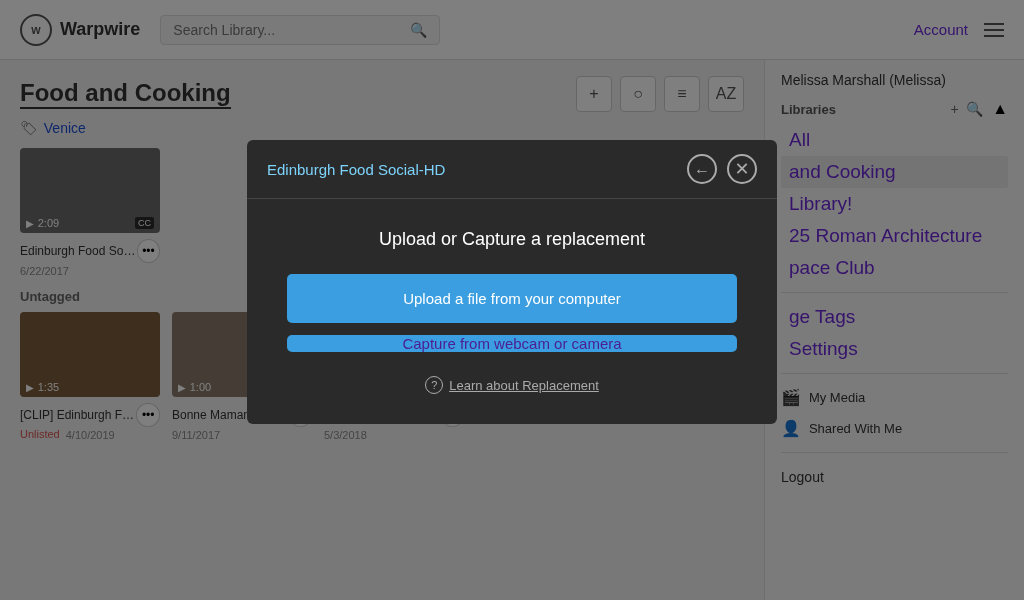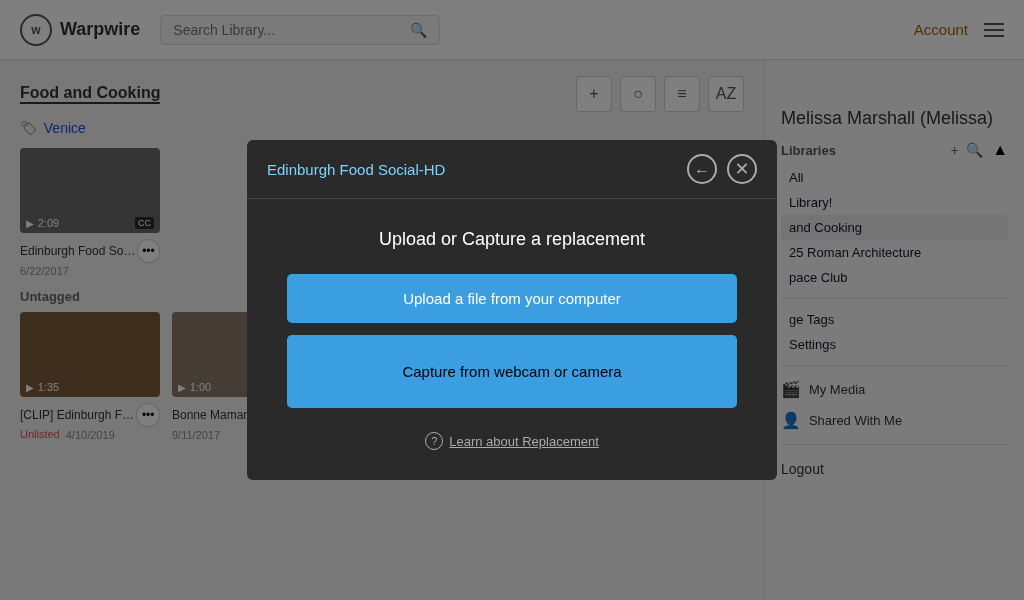--- a/index.html
+++ b/index.html
@@ -7,30 +7,30 @@
 
     
     .header { display: flex; align-items: center; background: #fff; height: 60px; padding: 0 20px; border-bottom: 1px solid #ddd; position: relative; z-index: 1; }
     .logo-area { display: flex; align-items: center; gap: 8px; margin-right: 20px; }
     .logo-circle { width: 32px; height: 32px; border-radius: 50%; border: 2px solid #555; display: flex; align-items: center; justify-content: center; font-size: 12px; font-weight: bold; color: #555; }
     .logo-text { font-size: 18px; font-weight: 600; color: #333; }
     .search-bar { display: flex; align-items: flex-end; background: #f5f5f5; border: 1px solid #ddd; border-radius: 4px; padding: 6px 12px; width: 280px; gap: 8px; }
     .search-input { border: none; background: transparent; outline: none; font-size: 14px; color: #999; width: 100%; }
     .search-icon-svg { color: #999; font-size: 14px; }
     .header-right { margin-left: auto; display: flex; align-items: center; gap: 16px; }
-    .account-label { font-size: 15px; color: #a16207; }
+    .account-label { font-size: 15px; color: #6d28d9; }
     .menu-icon { display: flex; flex-direction: column; gap: 4px; cursor: pointer; }
     .menu-icon span { display: block; width: 20px; height: 2px; background: #555; }
 
     
     .main { display: flex; height: 540px; }
 
     
     .content { flex: 1; padding: 16px 20px; overflow: hidden; }
-    .page-title { font-size: 16px; font-weight: 600; color: #333; border-bottom: 2px solid #333; display: inline-block; margin-bottom: 12px; }
+    .page-title { font-size: 24px; font-weight: 600; color: #333; border-bottom: 2px solid #333; display: inline-block; margin-bottom: 12px; }
     .toolbar { display: flex; align-items: center; gap: 8px; margin-bottom: 12px; }
     .toolbar-btn { width: 36px; height: 36px; border: 1px solid #ccc; border-radius: 4px; background: #fff; display: flex; align-items: center; justify-content: center; cursor: pointer; font-size: 16px; color: #555; }
     .tag-row { display: flex; align-items: center; gap: 6px; margin-bottom: 12px; }
     .tag-icon { font-size: 14px; color: #666; }
     .tag-link { color: #1d4ed8; font-size: 14px; text-decoration: none; }
     .media-grid { display: flex; gap: 12px; flex-wrap: wrap; }
     .media-card { width: 140px; }
     .media-thumb { width: 140px; height: 85px; background: #888; border-radius: 4px; position: relative; overflow: hidden; }
     .thumb-overlay { position: absolute; bottom: 4px; left: 6px; display: flex; align-items: center; gap: 4px; }
     .play-icon { color: #fff; font-size: 10px; }
@@ -41,27 +41,27 @@
     .media-date { font-size: 11px; color: #888; margin-top: 2px; }
     .media-meta { display: flex; align-items: center; justify-content: space-between; }
     .media-unlisted { font-size: 11px; color: #d9534f; text-align: right; }
     .more-btn { width: 24px; height: 24px; border-radius: 50%; border: 1px solid #ccc; background: #fff; display: flex; align-items: center; justify-content: center; font-size: 12px; cursor: pointer; }
 
     .untagged-section { margin-top: 12px; }
     .untagged-label { font-size: 13px; font-weight: 600; color: #666; margin-bottom: 8px; }
 
     
     .sidebar { width: 260px; background: #f7f7f7; border-left: 1px solid #ddd; padding: 12px 16px; overflow-y: auto; }
-    .user-name { font-size: 18px; color: #333; margin-bottom: 12px; margin-top: 36px; }
+    .user-name { font-size: 14px; color: #333; margin-bottom: 12px; }
     .sidebar-section { margin-bottom: 8px; }
     .sidebar-section-header { display: flex; align-items: center; justify-content: space-between; margin-bottom: 6px; }
     .sidebar-section-title { font-size: 13px; font-weight: 600; color: #555; }
     .sidebar-actions { display: flex; gap: 8px; }
     .sidebar-action-btn { background: none; border: none; cursor: pointer; color: #666; font-size: 14px; }
-    .sidebar-item { padding: 5px 8px; border-radius: 3px; font-size: 13px; color: #0f172a; cursor: pointer; }
+    .sidebar-item { padding: 5px 8px; border-radius: 3px; font-size: 19px; color: #6d28d9; cursor: pointer; }
     .sidebar-item.active { background: #e8e8e8; }
     .sidebar-divider { height: 1px; background: #ddd; margin: 8px 0; }
     .sidebar-icon-item { display: flex; align-items: center; gap: 8px; padding: 6px 0; font-size: 13px; color: #333; cursor: pointer; }
     .sidebar-icon { font-size: 16px; color: #666; }
     .sidebar-logout { padding: 8px 0; font-size: 14px; color: #333; font-weight: 500; cursor: pointer; }
 
     
     .content-header { display: flex; align-items: center; margin-bottom: 8px; }
     .content-header .page-title { margin-bottom: 0; }
     .content-header .toolbar { margin-bottom: 0; margin-left: auto; }
@@ -70,21 +70,21 @@
     .modal-overlay { position: absolute; top: 0; left: 0; width: 100%; height: 100%; background: rgba(0,0,0,0.5); z-index: 100; display: flex; align-items: flex-start; justify-content: center; padding-top: 140px; }
     .modal { background: #2a2a2a; border-radius: 6px; width: 530px; overflow: hidden; }
     .modal-header { display: flex; align-items: center; justify-content: space-between; padding: 14px 20px; border-bottom: 1px solid #444; }
     .modal-title { font-size: 15px; color: #7dd3fc; }
     .modal-header-btns { display: flex; gap: 10px; align-items: center; }
     .modal-back-btn { width: 30px; height: 30px; border-radius: 50%; border: 2px solid #aaa; background: none; color: #aaa; font-size: 16px; cursor: pointer; display: flex; align-items: center; justify-content: center; }
     .modal-close-btn { width: 30px; height: 30px; border-radius: 50%; border: 2px solid #aaa; background: none; color: #aaa; font-size: 18px; cursor: pointer; display: flex; align-items: center; justify-content: center; }
     .modal-body { padding: 30px 40px; text-align: center; }
     .modal-heading { font-size: 18px; color: #fff; margin-bottom: 24px; }
     .modal-btn-upload { display: block; width: 100%; padding: 16px; background: #3a9ee0; color: #fff; font-size: 15px; border: none; border-radius: 5px; cursor: pointer; margin-bottom: 12px; }
-    .modal-btn-capture { display: block; width: 100%; padding: 28px; background: #3a9ee0; color: #000000; font-size: 15px; border: none; border-radius: 5px; cursor: pointer; margin-bottom: 24px; }
+    .modal-btn-capture { display: block; width: 100%; padding: 0; background: #3a9ee0; color: #4c1d95; font-size: 15px; border: none; border-radius: 5px; cursor: pointer; margin-bottom: 24px; }
     .modal-learn { display: flex; align-items: center; justify-content: center; gap: 6px; color: #aaa; font-size: 13px; }
     .modal-learn a { color: #aaa; text-decoration: underline; cursor: pointer; }
     .help-icon { width: 18px; height: 18px; border-radius: 50%; border: 1px solid #aaa; display: flex; align-items: center; justify-content: center; font-size: 11px; color: #aaa; }
 
     
     .thumb-dark { background: #6a6a6a; }
     .thumb-brown { background: #7a5c3a; }
     .thumb-medium { background: #8a7a6a; }
     .thumb-light { background: #5a8a7a; }
   </style>
@@ -214,22 +214,22 @@
     <div class="sidebar-section">
       <div class="sidebar-section-header">
         <span class="sidebar-section-title">Libraries</span>
         <div class="sidebar-actions">
           <button class="sidebar-action-btn">+</button>
           <button class="sidebar-action-btn">🔍</button>
           <span>▲</span>
         </div>
       </div>
       <div class="sidebar-item">All</div>
+      <div class="sidebar-item active">and Cooking</div>
       <div class="sidebar-item">Library!</div>
-      <div class="sidebar-item active">and Cooking</div>
       <div class="sidebar-item">25 Roman Architecture</div>
       <div class="sidebar-item">pace Club</div>
     </div>
 
     <div class="sidebar-divider"></div>
 
     <div class="sidebar-item">ge Tags</div>
     <div class="sidebar-item">Settings</div>
 
     <div class="sidebar-divider"></div>

